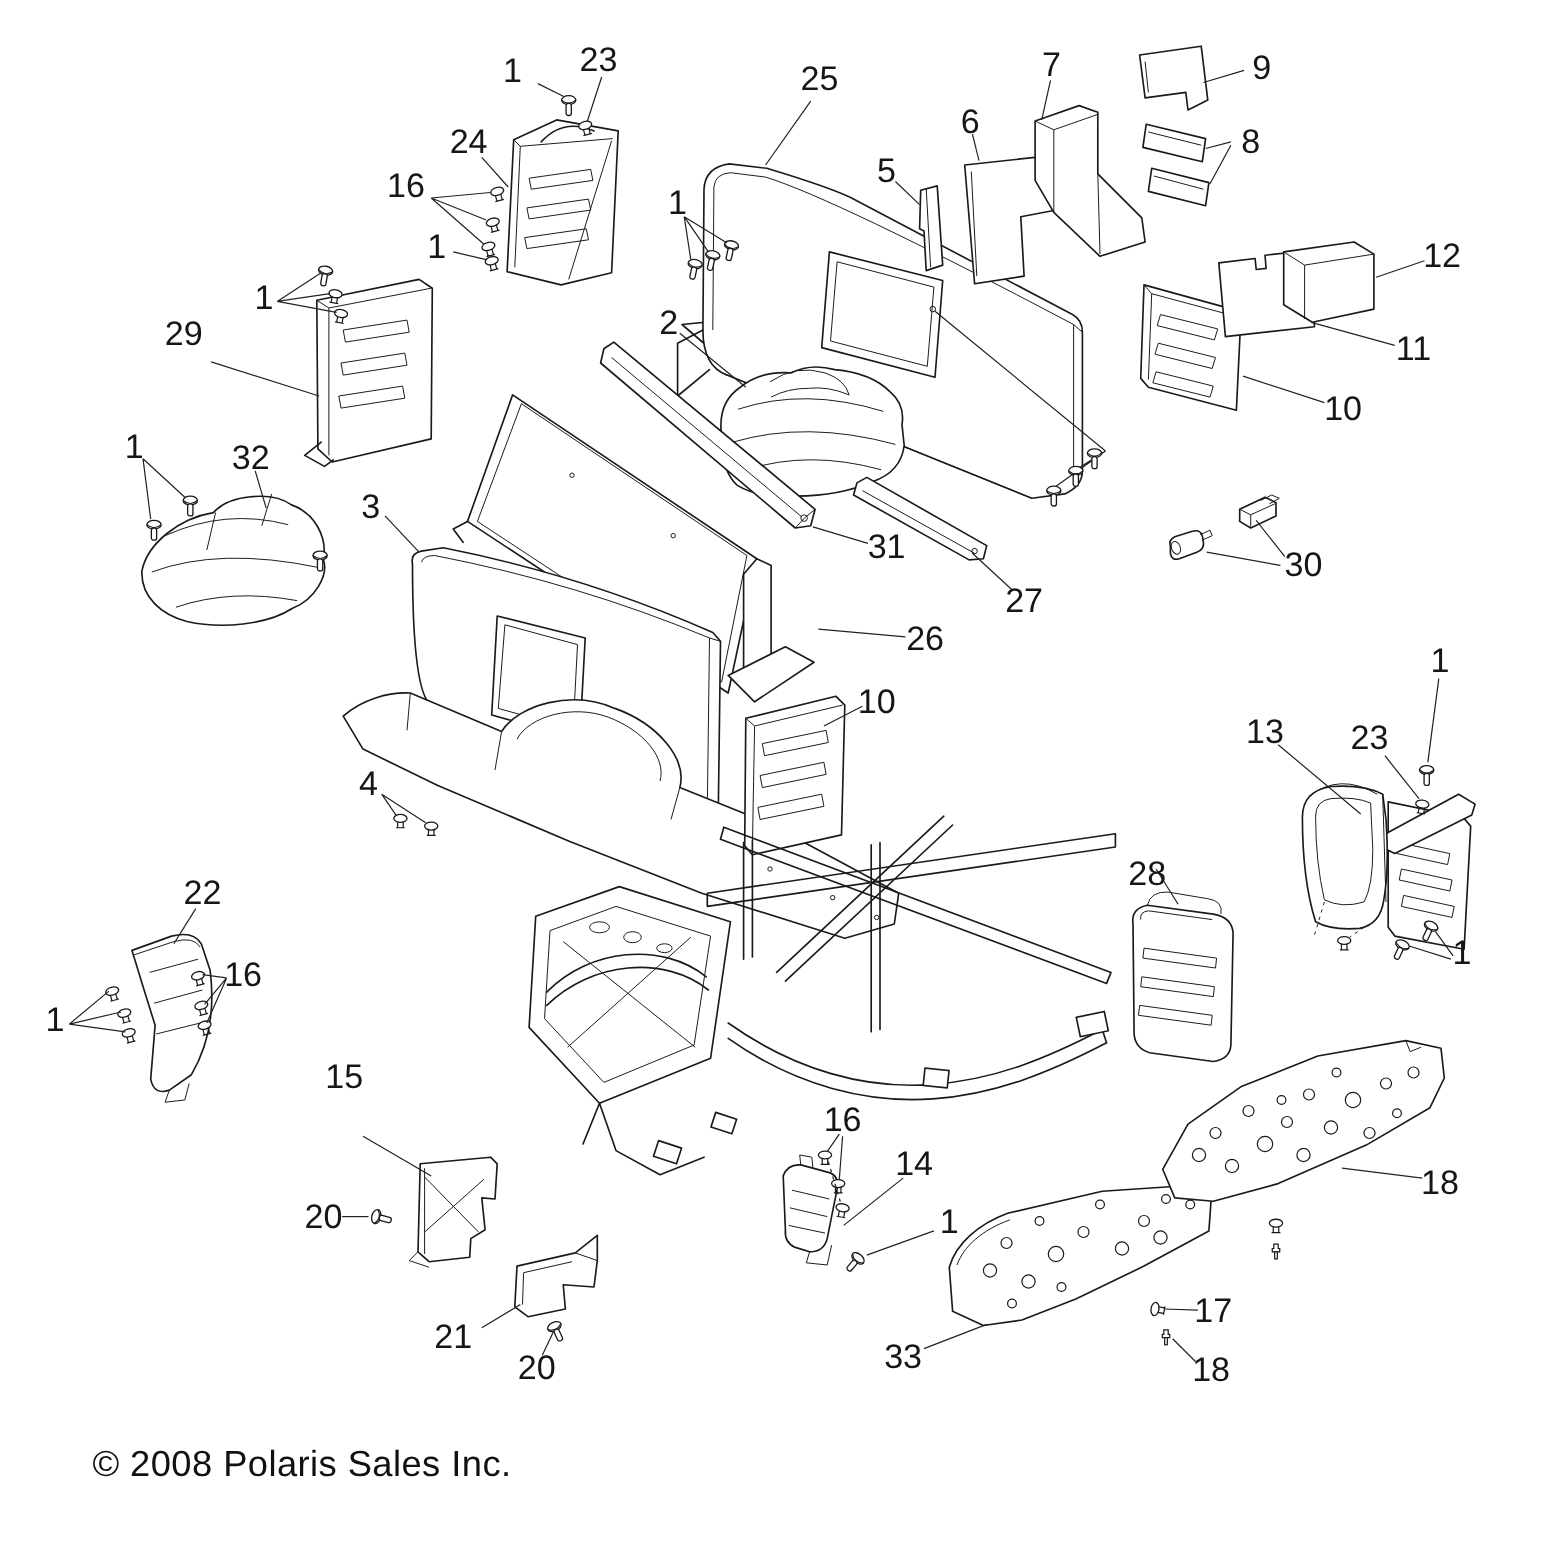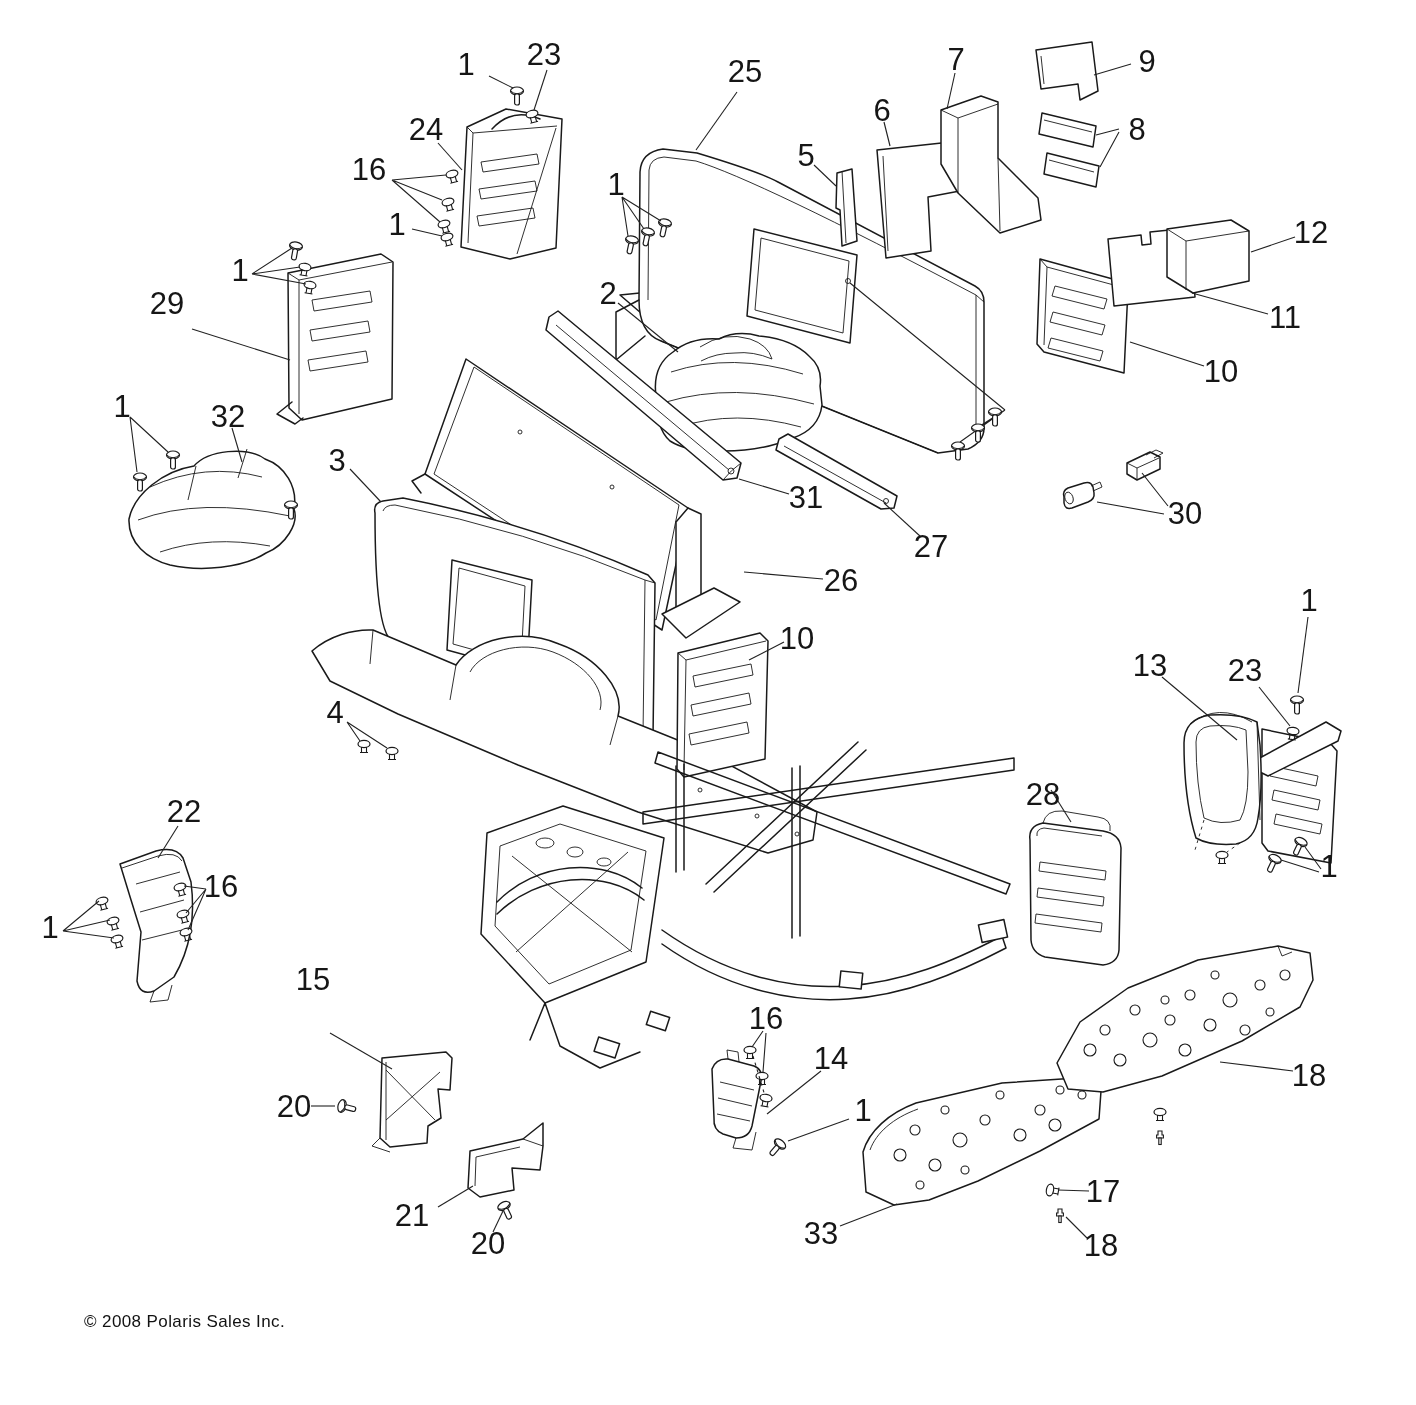--- a/index.html
+++ b/index.html
@@ -12,21 +12,21 @@
   .l{fill:none;stroke:#1a1a1a;stroke-width:1.5;stroke-linejoin:round;stroke-linecap:round;}
   .t{fill:none;stroke:#1a1a1a;stroke-width:0.9;stroke-linejoin:round;}
   .ld{fill:none;stroke:#222222;stroke-width:1.1;}
   .d{stroke-dasharray:3 4;}
   .h{fill:#ffffff;stroke:#1a1a1a;stroke-width:1.1;}
   .co{
     position:absolute;transform:translate(-50%,-50%);
     font-size:31px;color:#161616;white-space:nowrap;line-height:1;
   }
   .copyright{
-    position:absolute;left:84px;top:1312px;font-size:17px;color:#111111;
+    position:absolute;left:84px;top:1312px;font-size:33px;color:#111111;
     letter-spacing:0.4px;
   }
 </style>
 </head>
 <body>
 
 <div class="stage">
 
   <svg class="art" width="1416" height="1405" viewBox="0 0 1416 1405">
     <defs>

